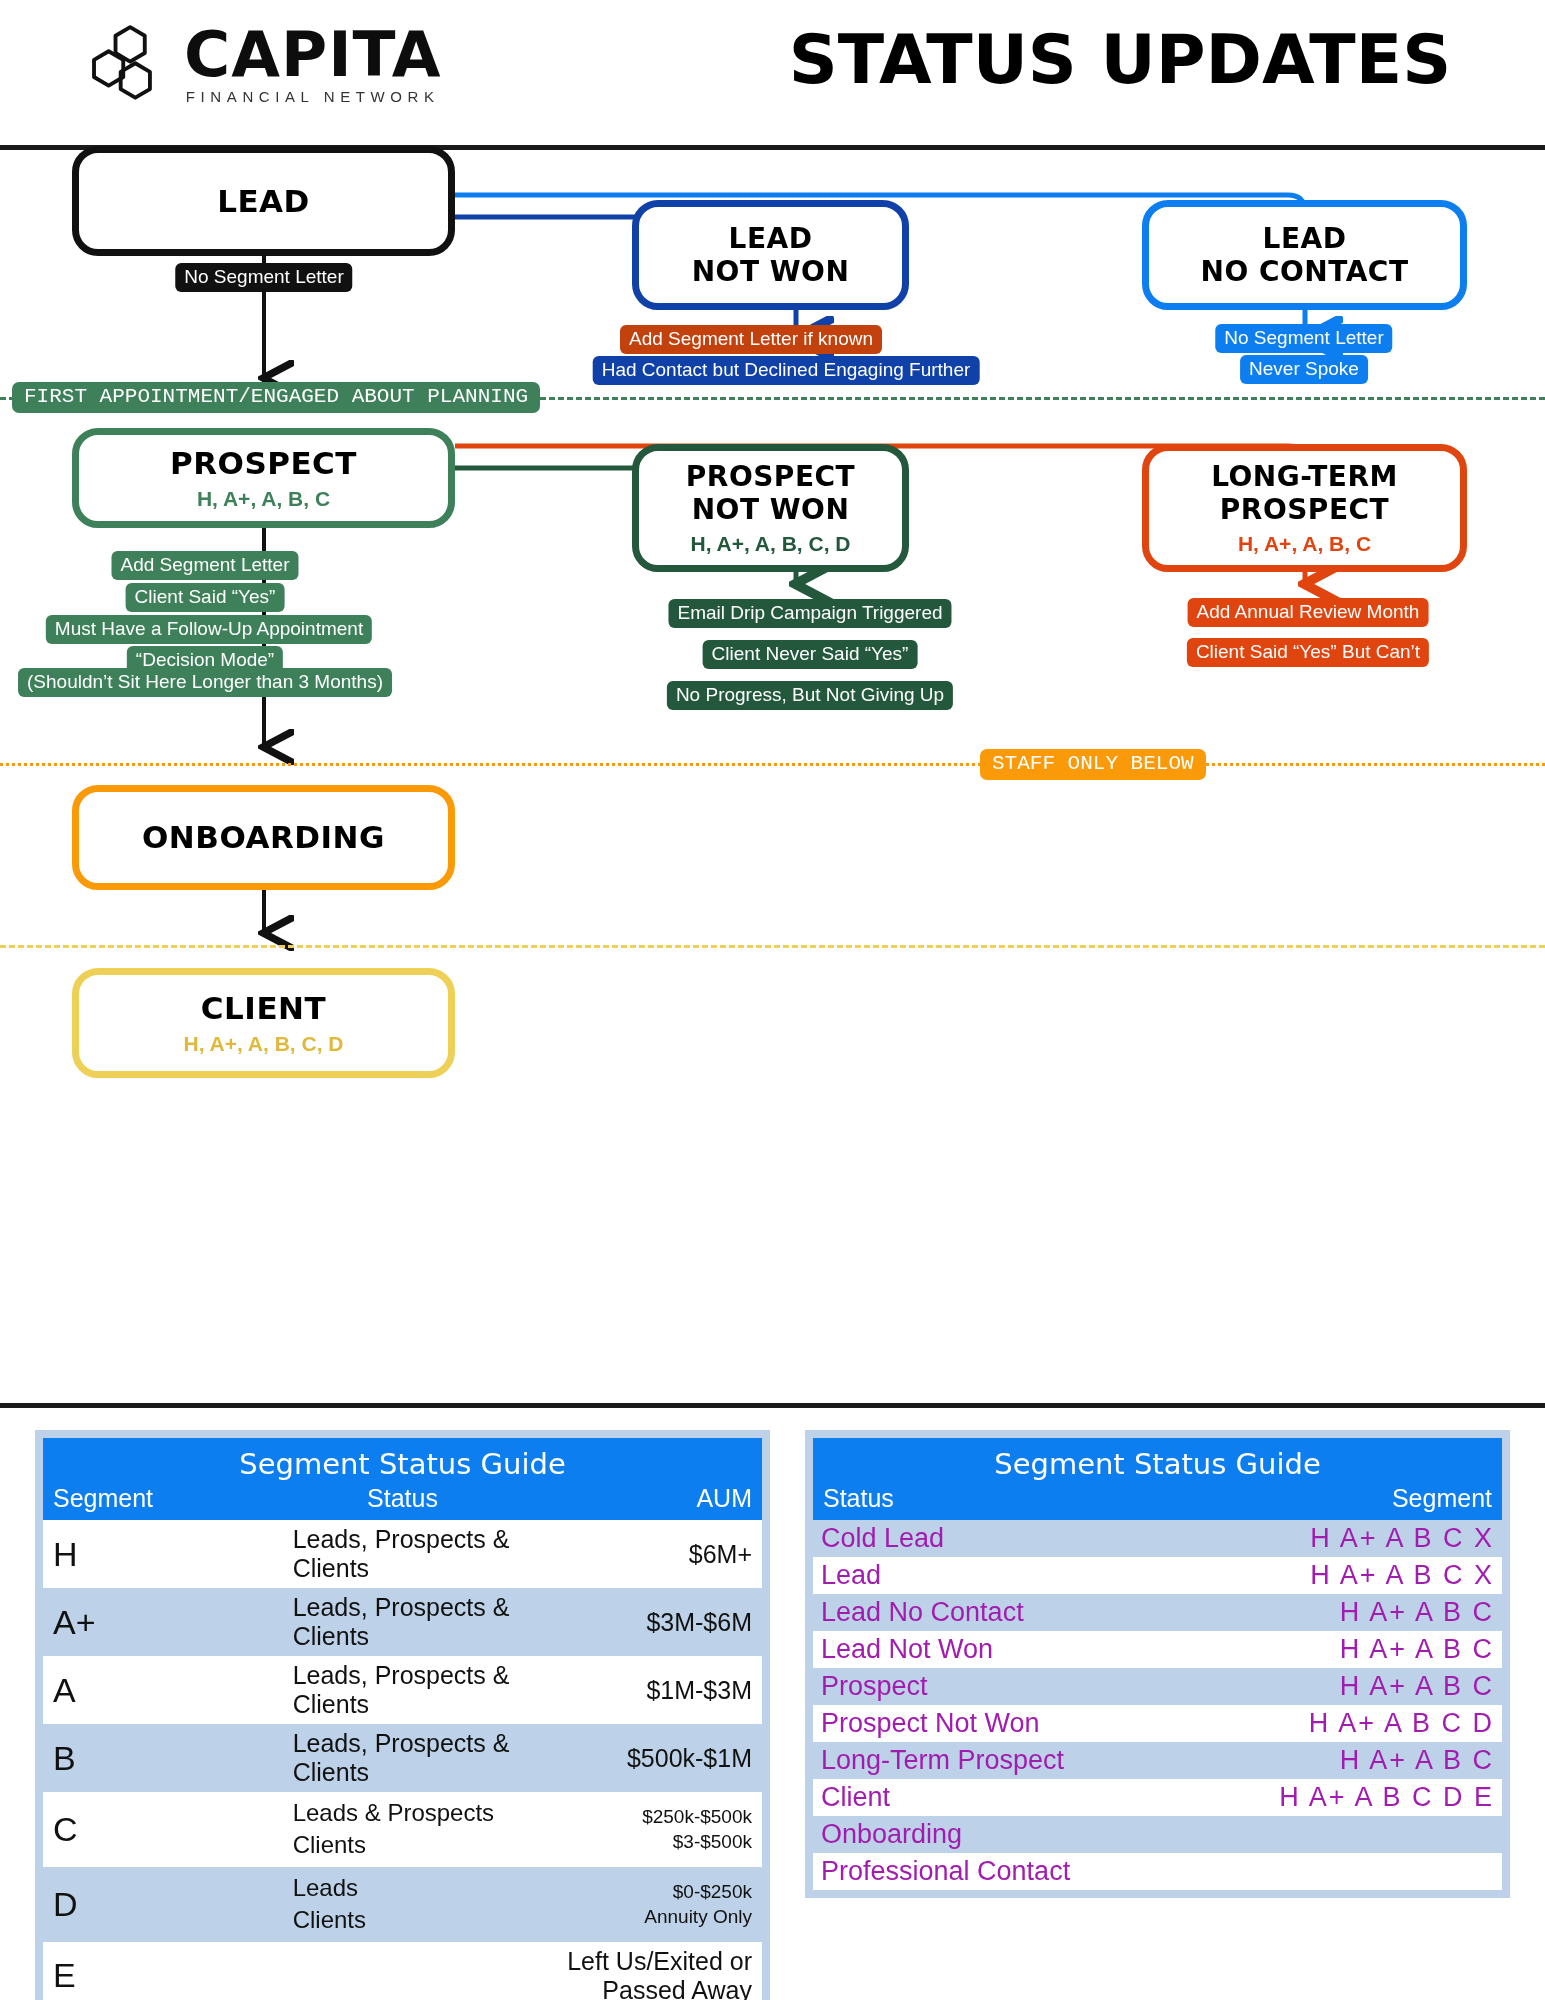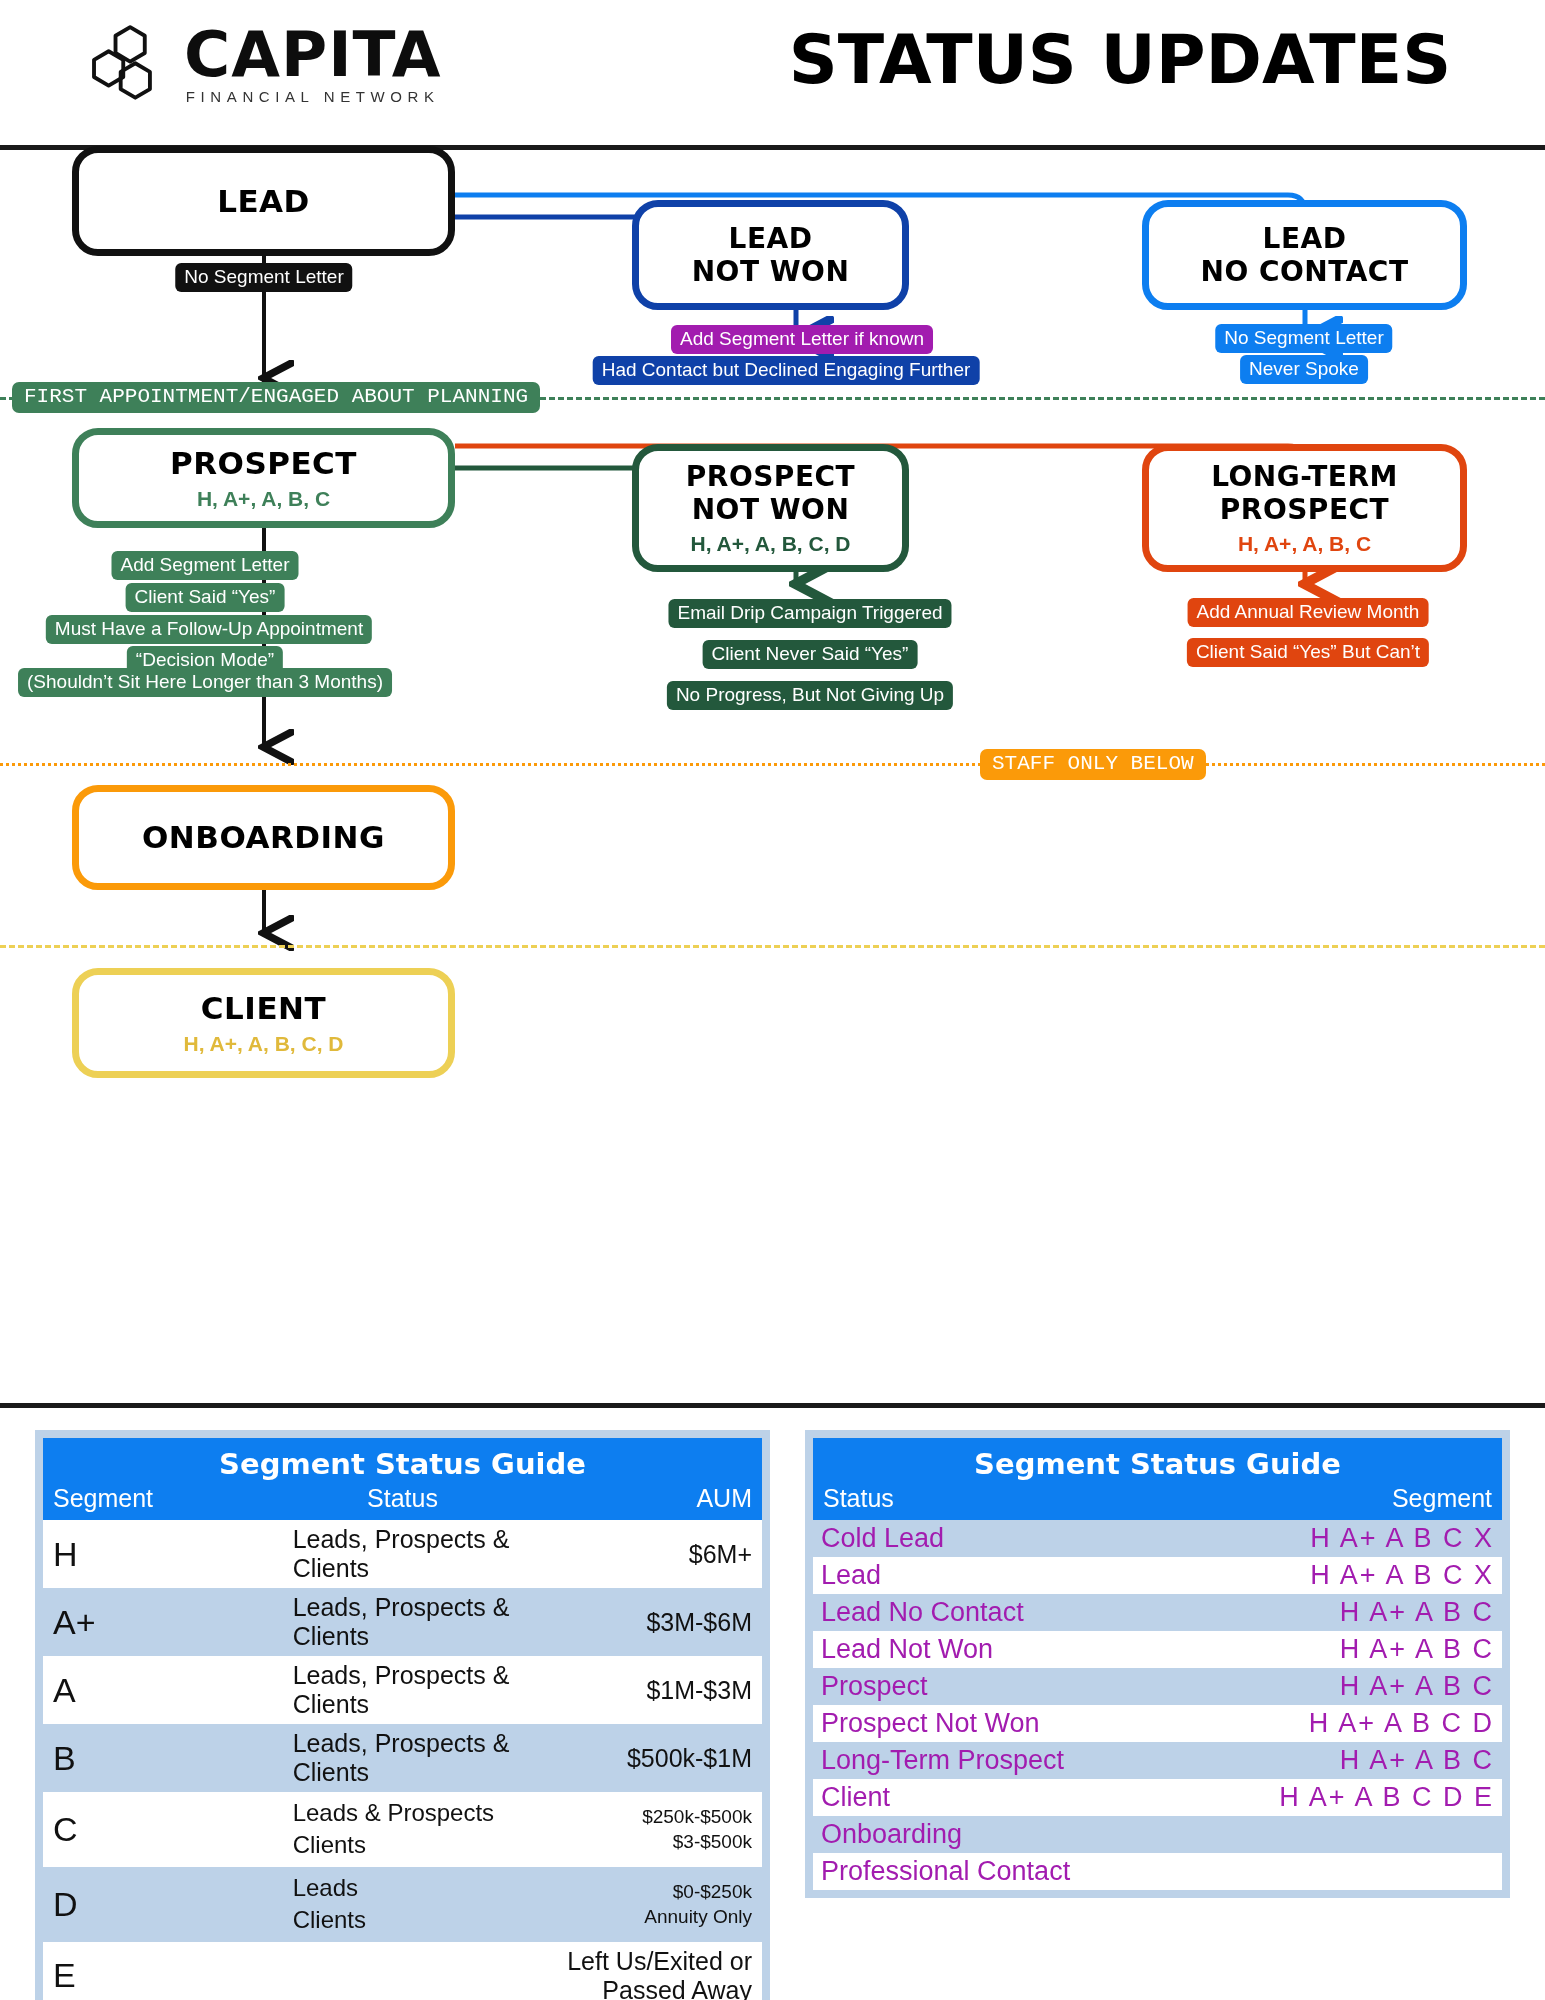--- a/index.html
+++ b/index.html
@@ -77,21 +77,21 @@
   }
 
   svg.conn { position: absolute; left: 0; top: 0; width: 1545px; height: 1265px; overflow: visible; pointer-events: none; }
 
   
   #tables { position: absolute; left: 0; top: 1430px; width: 1545px; height: 570px; }
   .tbl-frame { position: absolute; background: #bdd2e8; padding: 8px; }
   table { border-collapse: collapse; width: 100%; background: #fff; table-layout: fixed; }
   .tbl-title {
     background: #0d7ef0; color: #fff; text-align: center;
-    font-family: "DejaVu Sans", sans-serif; font-weight: 700; font-size: 29px;
+    font-family: "DejaVu Sans", sans-serif; font-weight: 400; font-size: 29px;
     padding: 9px 0 3px 0;
   }
   .tbl-sub th {
     background: #0d7ef0; color: #fff;
     font-family: "Liberation Sans", sans-serif; font-weight: 400; font-size: 25px;
     padding: 0 10px 7px 10px;
   }
   .lt td { font-family: "Liberation Sans", sans-serif; color: #111; padding: 5px 10px; }
   .lt tr.alt td { background: #bdd2e8; }
   .lt .seg-letter { font-size: 34px; width: 52px; text-align: left; padding-left: 10px; }
@@ -168,21 +168,21 @@
 
   <div class="node" style="left:72px; top:-4px; width:383px; height:110px; border:7px solid #111111;">
     <div class="node-title" style="font-size:31px">LEAD</div>
   </div>
   <div class="chip center" style="left:264px; top:113px; background:#111111;">No Segment Letter</div>
 
   <div class="node" style="left:632px; top:50px; width:277px; height:110px; border:7px solid #0F41A8;">
     <div class="node-title" style="font-size:28px">LEAD</div>
     <div class="node-title" style="font-size:28px">NOT WON</div>
   </div>
-  <div class="chip center" style="left:802px; top:175px; background:#a21caf;">Add Segment Letter if known</div>
+  <div class="chip center" style="left:751px; top:175px; background:#c2410c;">Add Segment Letter if known</div>
   <div class="chip center" style="left:786px; top:206px; background:#0F41A8;">Had Contact but Declined Engaging Further</div>
 
   <div class="node" style="left:1142px; top:50px; width:325px; height:110px; border:7px solid #0D7EF0;">
     <div class="node-title" style="font-size:28px">LEAD</div>
     <div class="node-title" style="font-size:28px">NO CONTACT</div>
   </div>
   <div class="chip center" style="left:1304px; top:174px; background:#0D7EF0;">No Segment Letter</div>
   <div class="chip center" style="left:1304px; top:205px; background:#0D7EF0;">Never Spoke</div>
 
   <div class="divider-line" style="left:0; top:247px; width:1545px; border-top-color:#3E8059;"></div>

